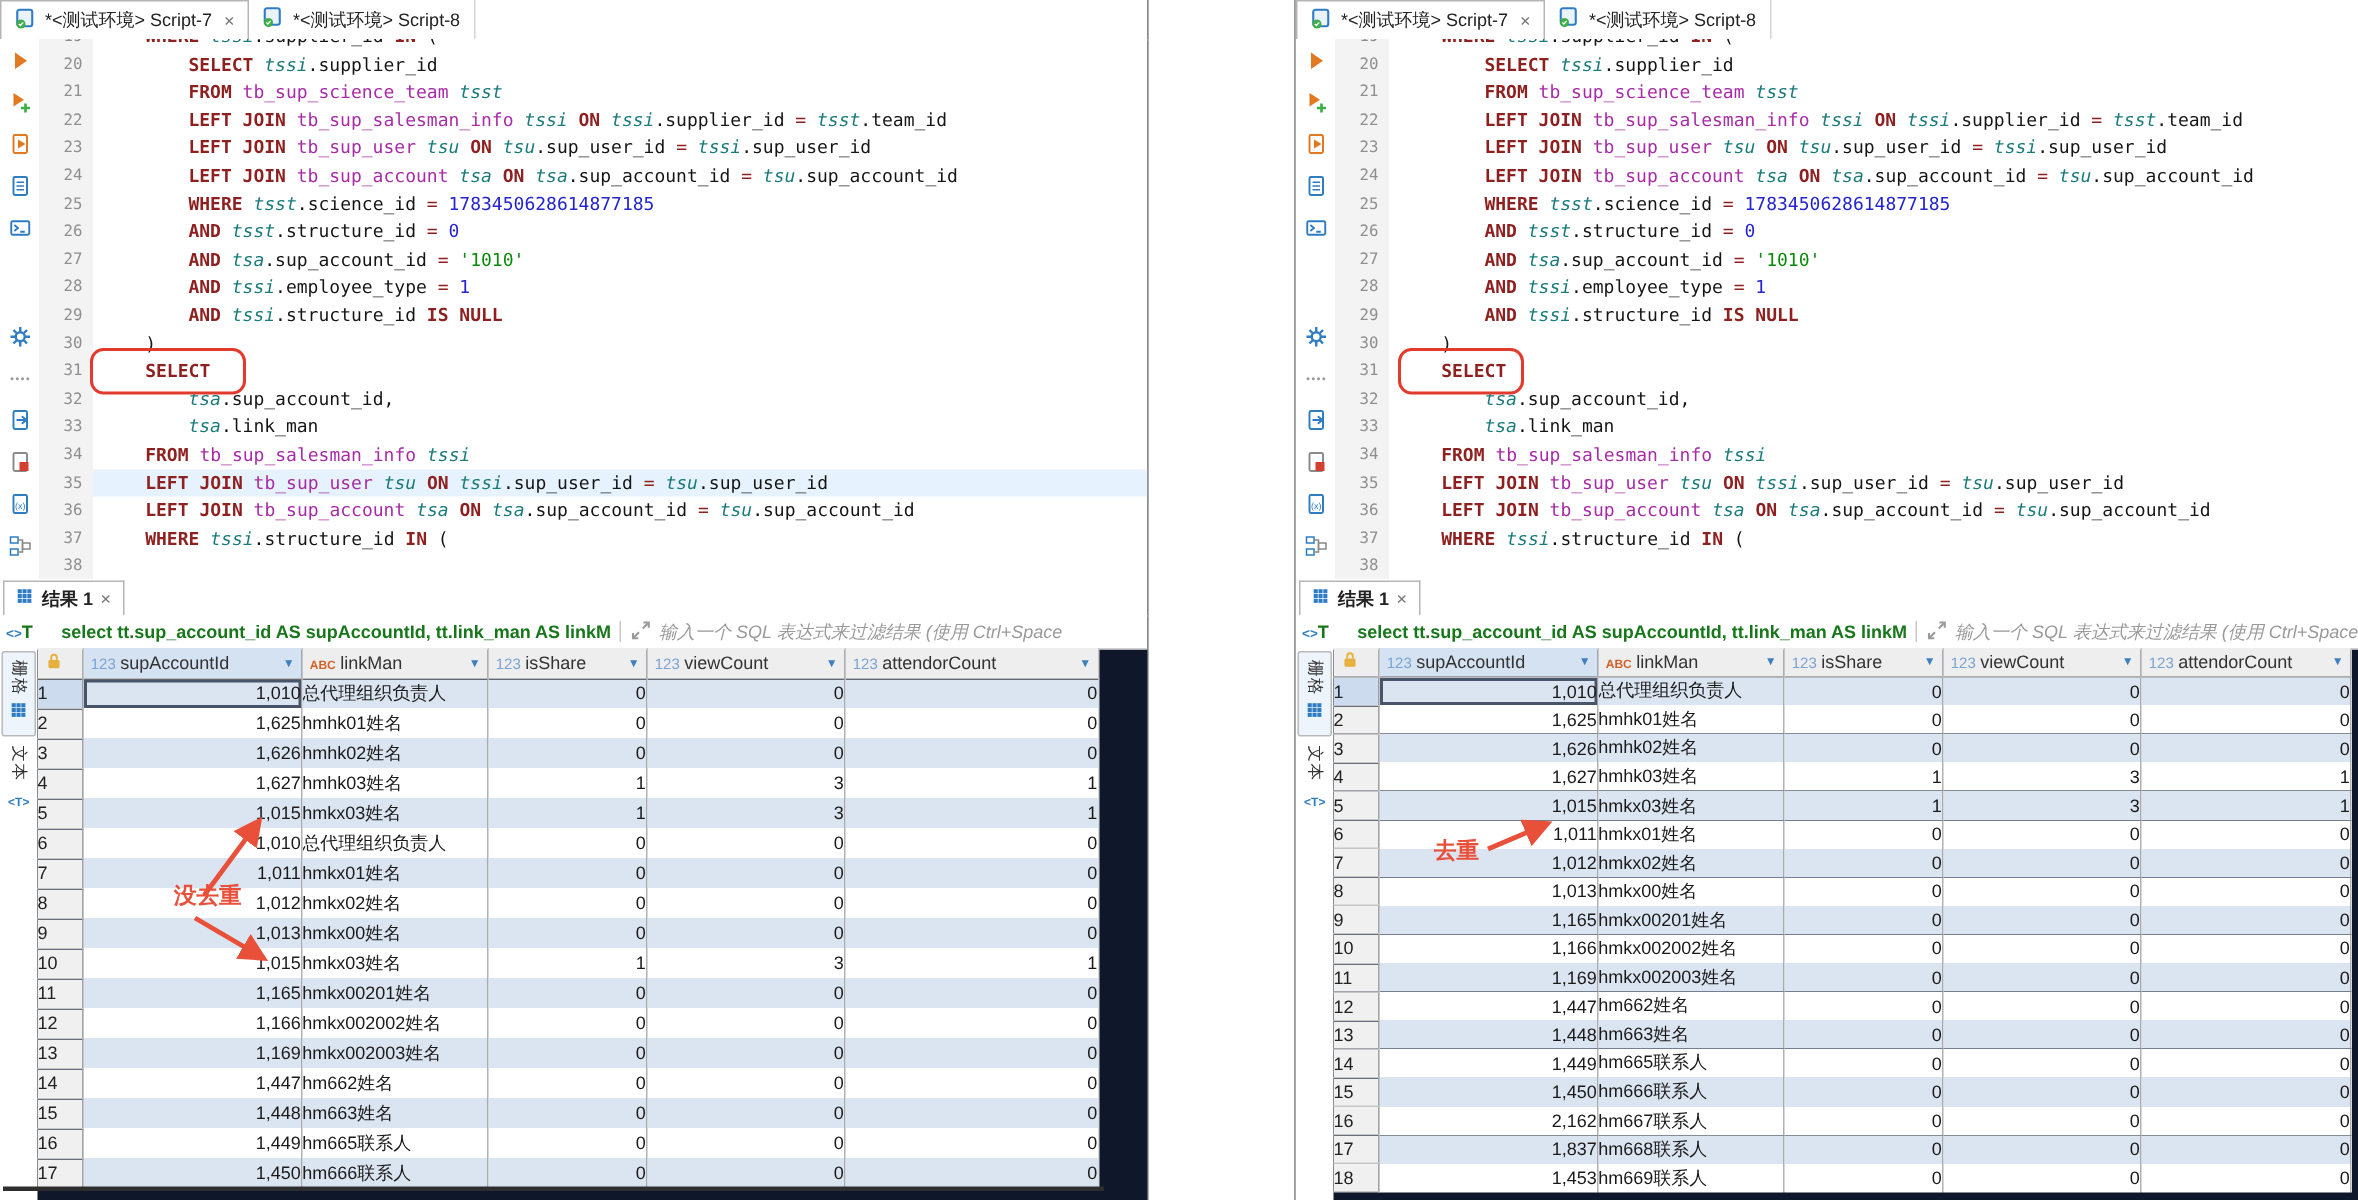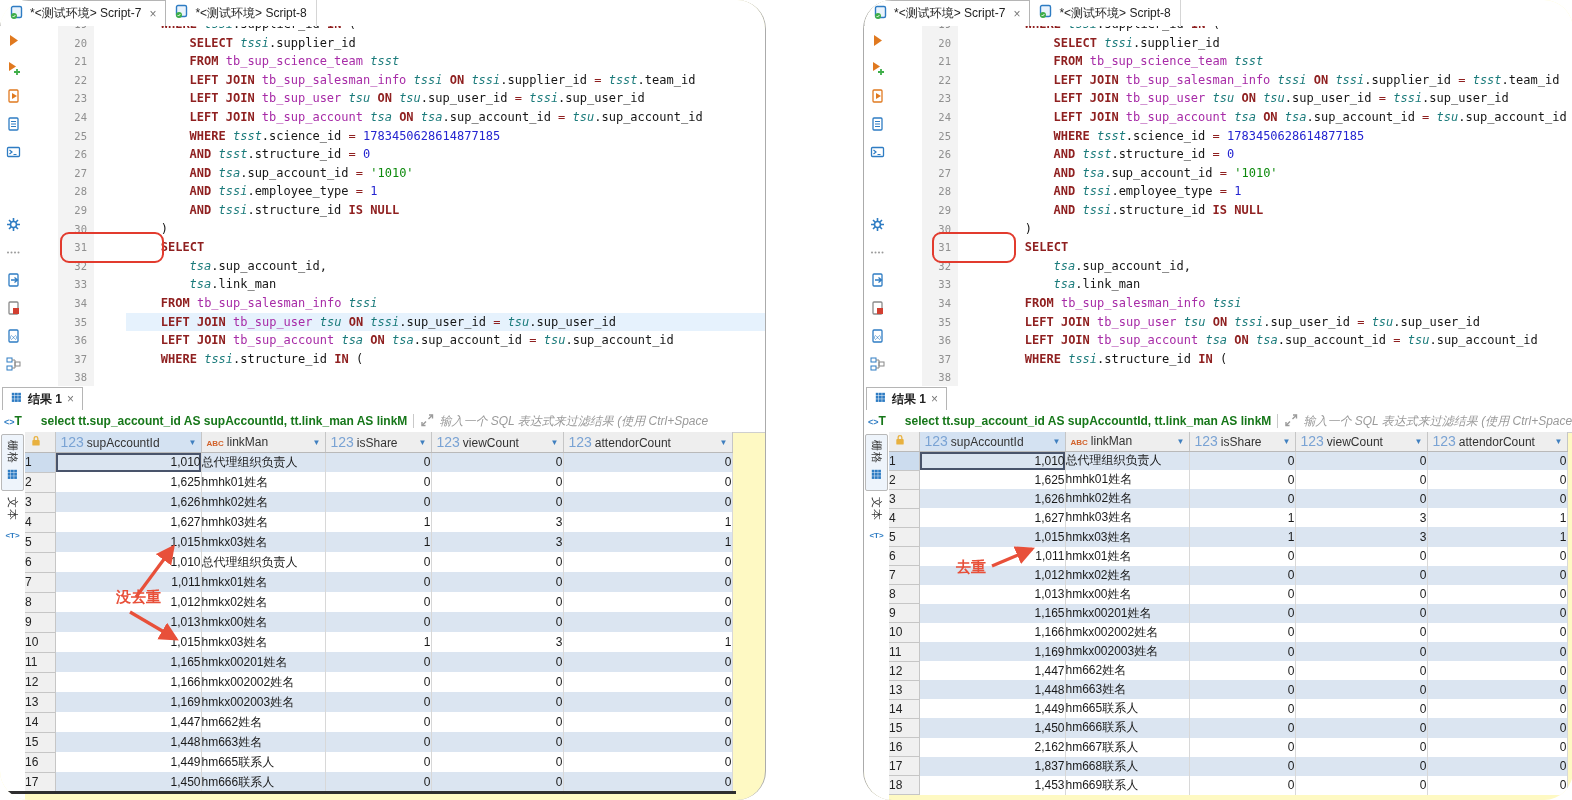--- a/index.html
+++ b/index.html
@@ -1,31 +1,31 @@
 <!DOCTYPE html>
 <html><head>
 <meta charset="utf-8">
 <style>
   html,body{margin:0;padding:0;background:#ffffff;}
   body{width:1572px;height:800px;position:relative;overflow:hidden;
        font-family:"Liberation Sans","DejaVu Sans",sans-serif;color:#1a1a1a;}
-  .pane{position:absolute;top:0;height:800px;background:#fef9c3;overflow:hidden;border-radius:29px;}
+  .pane{position:absolute;top:0;height:800px;background:#0f172a;overflow:hidden;}
   .pane.left{border-right:1px solid #ababab;}
   .pane.right{border-left:1px solid #ababab;}
 
   
   .tabbar{position:absolute;left:0;right:0;top:0;height:26px;background:#fff;
           border-bottom:1px solid #c3c3c3;display:flex;align-items:stretch;}
   .etab{display:flex;align-items:center;gap:5px;padding:0 9px;font-size:12px;color:#222;
         border-right:1px solid #d5d5d5;white-space:nowrap;cursor:default;}
   .etab.active{border:1px solid #b5b5b5;border-bottom:1px solid #fff;background:#fff;margin-bottom:-1px;}
   .etab .close{color:#777;font-size:12px;margin-left:3px;}
 
   
-  .editor{position:absolute;left:0;right:0;top:26px;height:360px;overflow:hidden;background:#fff;display:flex;gap:32px;}
+  .editor{position:absolute;left:0;right:0;top:26px;height:360px;overflow:hidden;background:#fff;display:flex;}
   .rail{width:26px;background:#fff;display:flex;flex-direction:column;align-items:center;padding-top:6px;flex:none;}
   .rail .ric{width:16px;height:16px;margin-bottom:12px;display:flex;align-items:center;justify-content:center;}
   .gutter{width:36px;background:#f3f3f3;flex:none;text-align:right;padding-right:7px;box-sizing:border-box;
           font-family:"DejaVu Sans Mono",monospace;font-size:10.5px;color:#8f8f8f;}
   .codecol{flex:1;position:relative;font-family:"DejaVu Sans Mono",monospace;font-size:12px;}
   .ln,.cl{height:18.6px;line-height:18.6px;white-space:pre;}
   .codepad{margin-top:-11px;}
   .cl.hl{background:#e6f2fd;}
   .sg-k{color:#8f2020;font-weight:bold;}
   .sg-o{color:#8f2020;}
@@ -56,21 +56,21 @@
   .vtab{display:flex;flex-direction:column;align-items:center;gap:3px;padding:5px 1px;margin:1px;}
   .vtab.active{border:1px solid #b9b9b9;background:#eef4fb;border-radius:2px;}
   .vlabel{writing-mode:vertical-rl;text-orientation:sideways;font-size:11px;color:#333;letter-spacing:1px;}
 
   table.grid{border-collapse:collapse;table-layout:fixed;flex:none;align-self:flex-start;}
   table.grid th,table.grid td{padding:0;font-size:12px;height:20px;overflow:hidden;white-space:nowrap;box-sizing:border-box;}
   .pane.right table.grid th,.pane.right table.grid td{height:19.1px;}
   table.grid thead th{background:#eeeeee;border-right:1px solid #c6c6c6;border-bottom:1px solid #b9b9b9;
                       text-align:left;font-weight:normal;color:#333;height:20px;position:relative;padding-left:5px;}
   table.grid thead th.colsel{background:#d4e2f2;}
-  th .tpre{font-size:14px;color:#7aa3d4;margin-right:3px;}
+  th .tpre{font-size:10px;color:#7aa3d4;margin-right:3px;}
   th .tpre.abc{color:#d2622a;font-size:8px;font-weight:bold;}
   th .sort{position:absolute;right:4px;top:50%;transform:translateY(-50%);color:#3f7fbf;font-size:8px;}
   td.rownum,th.rowhdr{background:#f0f0f0;border:1px solid #c6c6c6;border-top:none;border-left:none;
                       font-size:11px;color:#222;padding-left:4px;}
   td.rownum.selhdr{background:#ccdcee;}
   tr.alt td.dc{background:#dbe5f1;}
   td.dc{background:#fff;border-right:1px solid #d8d8d8;}
   td.num{text-align:right;padding-right:13px;}
   td.acct{text-align:right;padding-right:8px;}
   td.txt{text-align:left;padding-left:6px;}

